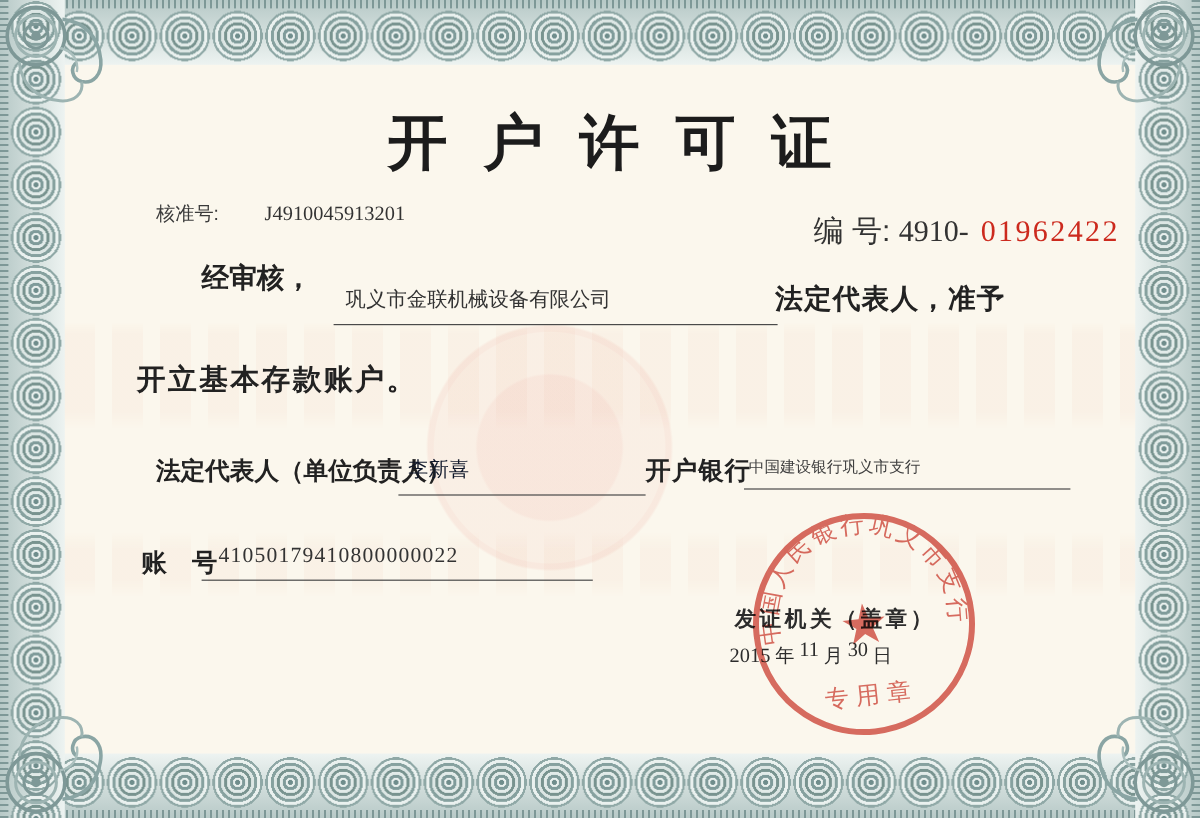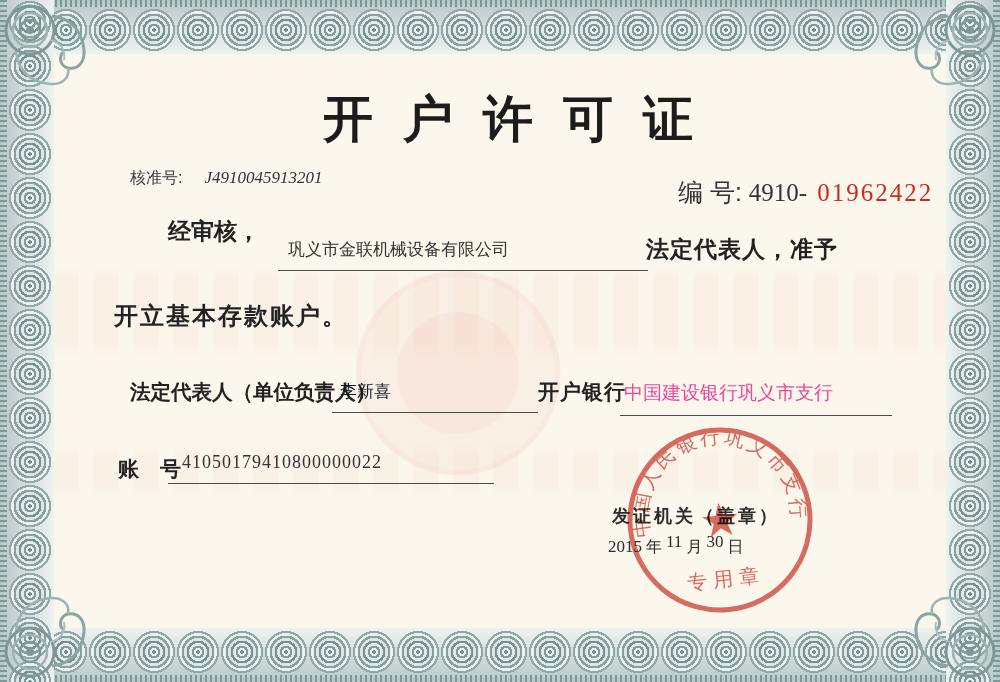--- a/index.html
+++ b/index.html
@@ -71,39 +71,39 @@
   .title{
     left:0;right:0;top:86px;text-align:center;
     font-size:50px;font-weight:800;color:#1c1c1c;
     letter-spacing:30px;text-indent:30px;
     font-family:"Liberation Serif",serif;
     margin-left:16px;
   }
   .small-label{font-size:16px;color:#3a3a3a;}
   .serif-num{font-family:"Liberation Serif",serif;}
   .approval{left:130px;top:168px;font-size:16px;}
-  .approval .val{font-size:17px;margin-left:22px;color:#333;font-style:italic;}
+  .approval .val{font-size:17px;margin-left:38px;color:#333;}
   .serial{left:678px;top:176px;font-size:25px;color:#333;}
   .serial .red{color:#cc2a1e;margin-left:10px;letter-spacing:2px;}
   .bold-cn{font-weight:700;color:#222;}
   .l-shenhe{left:168px;top:216px;font-size:23px;}
   .company{
     left:278px;top:238px;width:360px;font-size:17px;color:#333;
     border-bottom:1.6px solid #4a4a4a;padding:0 0 9px 10px;
   }
   .l-fuhe{left:646px;top:234px;font-size:23px;letter-spacing:1px;}
   .l-kaili{left:114px;top:300px;font-size:24px;letter-spacing:2px;}
   .l-repr{left:114px;top:378px;font-size:20.5px;margin-left:16px;}
   .v-repr{
     left:332px;top:380px;width:198px;font-size:17px;color:#0f172a;
     border-bottom:1.6px solid #4a4a4a;padding:0 0 9px 8px;
   }
   .l-bank{left:538px;top:378px;font-size:21px;letter-spacing:1px;}
   .v-bank{
-    left:620px;top:380px;width:268px;font-size:19px;color:#ec4899;
+    left:620px;top:380px;width:268px;font-size:13px;color:#404040;
     border-bottom:1.6px solid #4a4a4a;padding:0 0 9px 4px;
   }
   .l-acct{left:118px;top:455px;font-size:21px;}
   .v-acct{
     left:168px;top:452px;width:312px;font-size:18px;color:#333;letter-spacing:1px;
     border-bottom:1.6px solid #4a4a4a;padding:0 0 10px 14px;
   }
   .l-issuer{left:612px;top:504px;font-size:18px;font-weight:600;letter-spacing:3px;color:#2c2c2c;}
   .date{left:608px;top:537px;font-size:16px;color:#2c2c2c;}
   .date .num{font-family:"Liberation Serif",serif;font-size:17px;}

